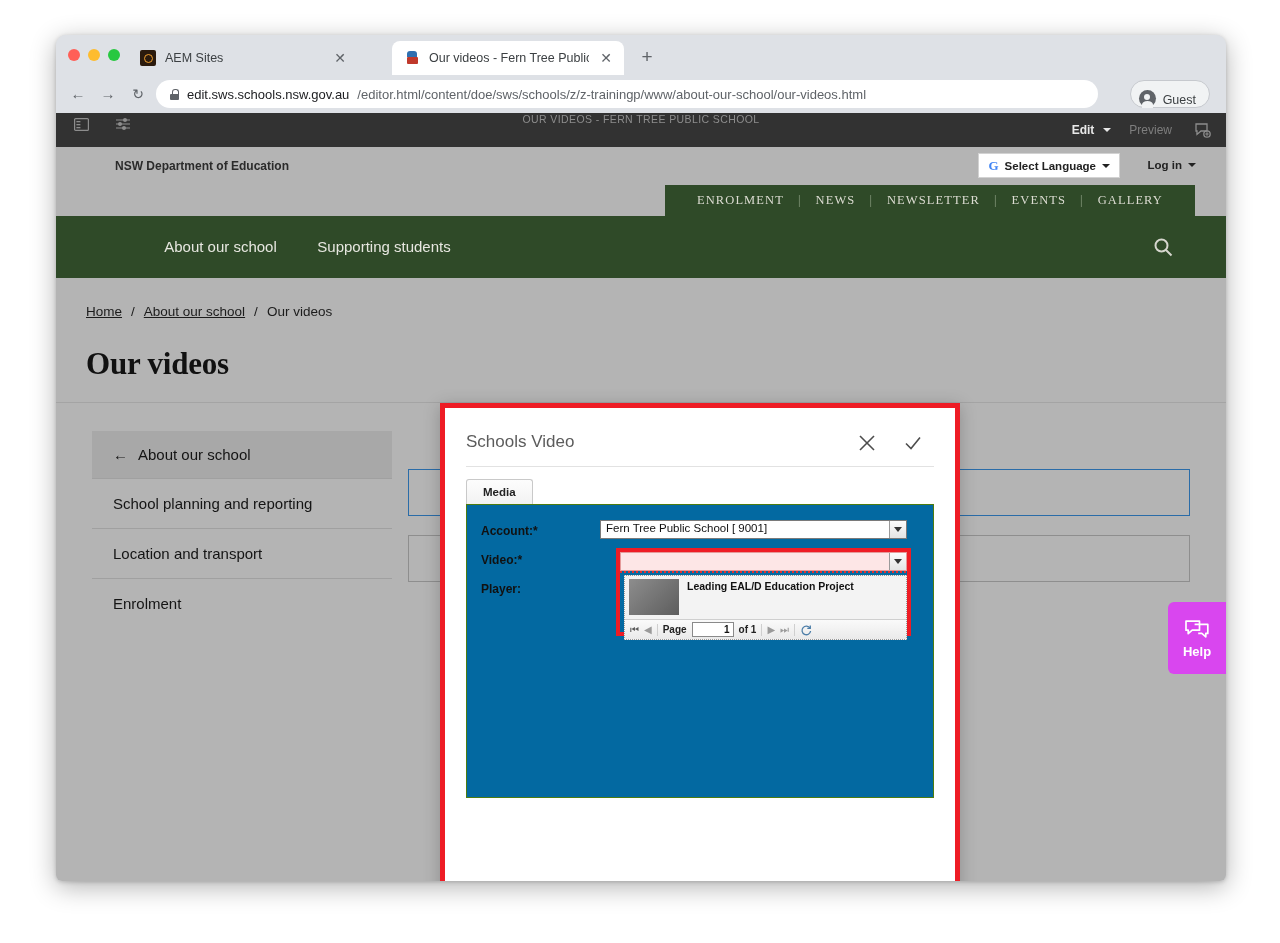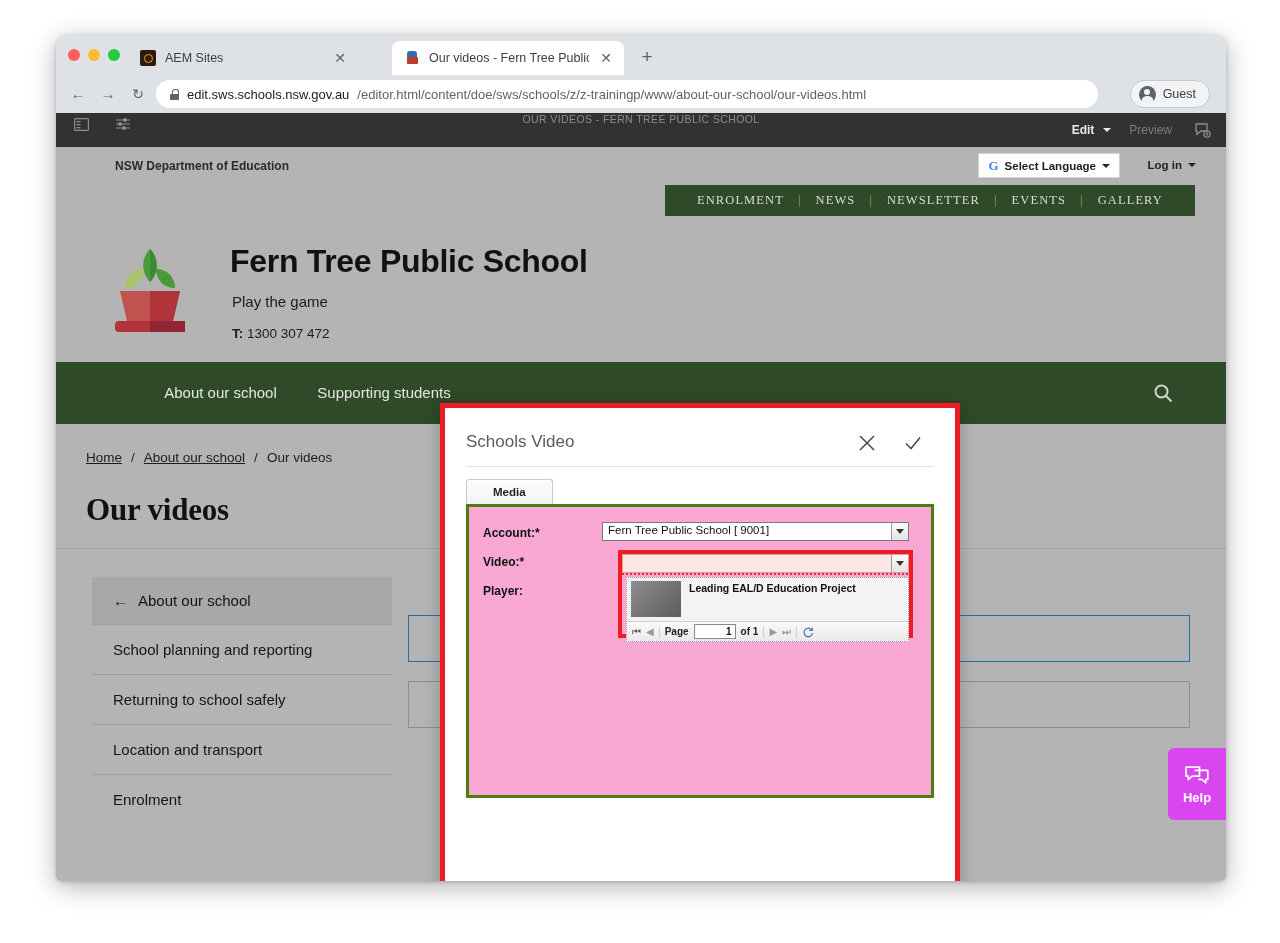--- a/index.html
+++ b/index.html
@@ -53,21 +53,21 @@
     background:#fff; border-radius: 15px; display:flex; align-items:center;
     padding: 4px 14px; gap:8px; font-size: 13px; color:#202124;
   }
   .lock { width:9px; height:11px; position:relative; flex:0 0 9px; }
   .lock::before{content:""; position:absolute; left:0; bottom:0; width:9px; height:6px; background:#5f6368; border-radius:1px;}
   .lock::after{content:""; position:absolute; left:2px; top:0; width:5px; height:6px; border:1.5px solid #5f6368; border-bottom:none; border-radius:3px 3px 0 0;}
   .url-strong { color:#202124; }
   .url-dim { color:#5f6368; }
   .guest {
     position:absolute; right: 16px; top: 5px; height:28px;
-    display:flex; align-items:center; gap:7px; padding: 0 13px 0 8px;
+    display:flex; align-items:flex-end; gap:7px; padding: 0 13px 0 8px;
     border:1px solid #c6c9ce; border-radius:15px; background:#f1f3f4;
     font-size:12.5px; color:#3c4043; cursor:pointer;
   }
   .guest .av { width:17px; height:17px; border-radius:50%; background:#5f6368; position:relative; flex:0 0 17px;}
   .guest .av::before{content:""; position:absolute; left:5.5px; top:3.5px; width:6px; height:6px; border-radius:50%; background:#f1f3f4;}
   .guest .av::after{content:""; position:absolute; left:3px; top:10.5px; width:11px; height:7px; border-radius:50% 50% 0 0; background:#f1f3f4;}
 
   .viewport { position:relative; width: 1170px; height: 768px; background:#b4b4b4; overflow:hidden; }
 
   
@@ -164,27 +164,27 @@
     box-shadow: 0 3px 16px rgba(0,0,0,.22);
   }
   .dlg-head { position:relative; height: 62px; }
   .dlg-title { position:absolute; left: 21px; top: 24px; font-size: 17px; color:#5c5c5c; }
   .dlg-x { position:absolute; right: 79px; top: 26px; width:18px; height:18px; cursor:pointer; }
   .dlg-ok { position:absolute; right: 33px; top: 26px; width:18px; height:18px; cursor:pointer; }
   .dlg-rule { position:absolute; left: 21px; right: 21px; top: 58px; height:1px; background:#e2e2e2; }
 
   .tabbar { position:absolute; left: 21px; top: 70px; }
   .tabbtn {
-    display:inline-block; padding: 6px 26px 7px; font-size: 11.5px; font-weight:bold; color:#222;
+    display:inline-block; padding: 6px 16px 7px; font-size: 11.5px; font-weight:bold; color:#222;
     background: linear-gradient(#fdfdfd,#f2f2f2); border:1px solid #c9c9c9; border-bottom:none;
     border-radius: 3px 3px 0 0; position:relative; top:1px; cursor:pointer;
   }
   .panel {
     position:absolute; left: 21px; top: 96px; right: 21px; height: 294px;
-    border:3px solid #4d7c0f; background:#f9a8d4;
+    border:1px solid #4d7c0f; background:#0369a1;
   }
   .frow { position:absolute; left: 14px; font-size: 12px; color:#111; font-weight:bold; font-family:"Liberation Sans", sans-serif; }
   .frow.r1 { top: 19px; } .frow.r2 { top: 48px; } .frow.r3 { top: 77px; }
 
   .selwrap { position:absolute; left: 133px; width: 307px; height: 19px;
     display:flex; border:1px solid #7a7a7a; background:#fff; }
   .selwrap .txt { flex:1 1 auto; font-size: 11.5px; color:#111; padding: 1px 5px; overflow:hidden; white-space:nowrap; }
   .selwrap .arrow {
     flex:0 0 17px; background: linear-gradient(#fbfbfb,#e4e4e4); border-left:1px solid #9a9a9a;
     display:flex; align-items:center; justify-content:center; cursor:pointer;
@@ -328,40 +328,20 @@
           <a>NEWS</a>
           <span class="sep">|</span>
           <a>NEWSLETTER</a>
           <span class="sep">|</span>
           <a>EVENTS</a>
           <span class="sep">|</span>
           <a>GALLERY</a>
         </div>
       </div>
 
-      <div class="masthead">
-        <div class="logo">
-          <svg width="104" height="96" viewBox="0 0 104 96">
-            <path d="M52 8c9 9 9 24 0 33-9-9-9-24 0-33z" fill="#4a9a3c"></path>
-            <path d="M52 8c9 9 9 24 0 33V8z" fill="#3e8a33"></path>
-            <path d="M46 28c0 11-8 19-19 19 0-11 8-19 19-19z" fill="#a8c46a"></path>
-            <path d="M58 28c0 11 8 19 19 19 0-11-8-19-19-19z" fill="#4a9a3c"></path>
-            <path d="M22 50h60l-7 30H29z" fill="#c0534f"></path>
-            <path d="M52 50h30l-7 30H52z" fill="#b0343a"></path>
-            <rect x="17" y="80" width="70" height="11" rx="4" fill="#b0343a"></rect>
-            <path d="M52 80h35v11H52z" fill="#8e2733"></path>
-          </svg>
-        </div>
-        <div class="school-name">Fern Tree Public School</div>
-        <div class="tagline">Play the game</div>
-        <div class="phone">
-          <b>T:</b>
-          <span>1300 307 472</span>
-        </div>
-      </div>
 
       <div class="mainnav">
         <div class="item i1">About our school</div>
         <div class="item i2">Supporting students</div>
         <div class="search">
           <svg width="22" height="22" viewBox="0 0 22 22">
               <circle cx="9.5" cy="9.5" r="6" fill="none" stroke="#d6d6ce" stroke-width="2"></circle>
               <line x1="14" y1="14" x2="19.5" y2="19.5" stroke="#d6d6ce" stroke-width="2"></line>
             </svg>
         </div>
@@ -380,23 +360,20 @@
       <div class="divline"></div>
 
       <div class="content">
         <div class="sidemenu">
           <div class="back">
             <span>←</span>
             <span>About our school</span>
           </div>
           <div class="mi">
             <span>School planning and reporting</span>
-          </div>
-          <div class="mi">
-            <span>Returning to school safely</span>
           </div>
           <div class="mi">
             <span>Location and transport</span>
           </div>
           <div class="mi">
             <span>Enrolment</span>
           </div>
         </div>
 
         <div class="box-blue"></div>

